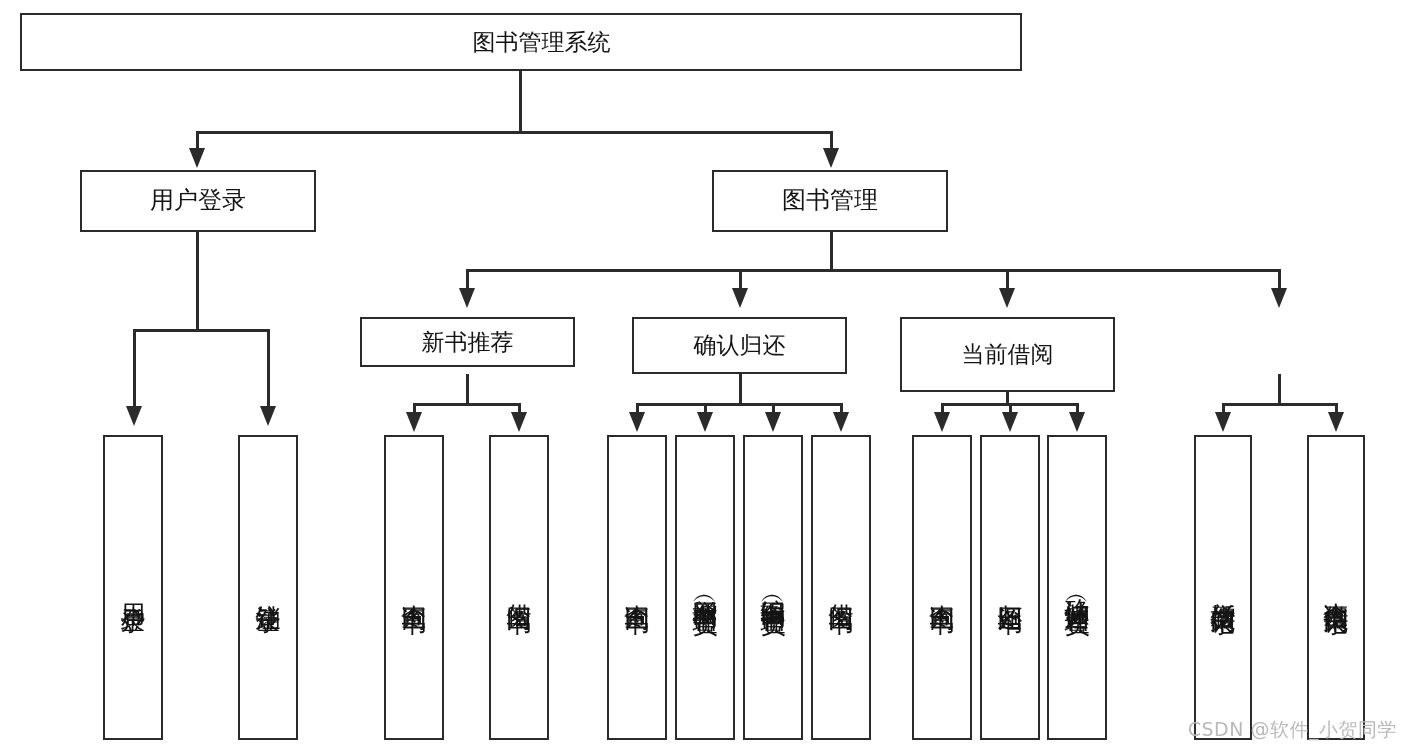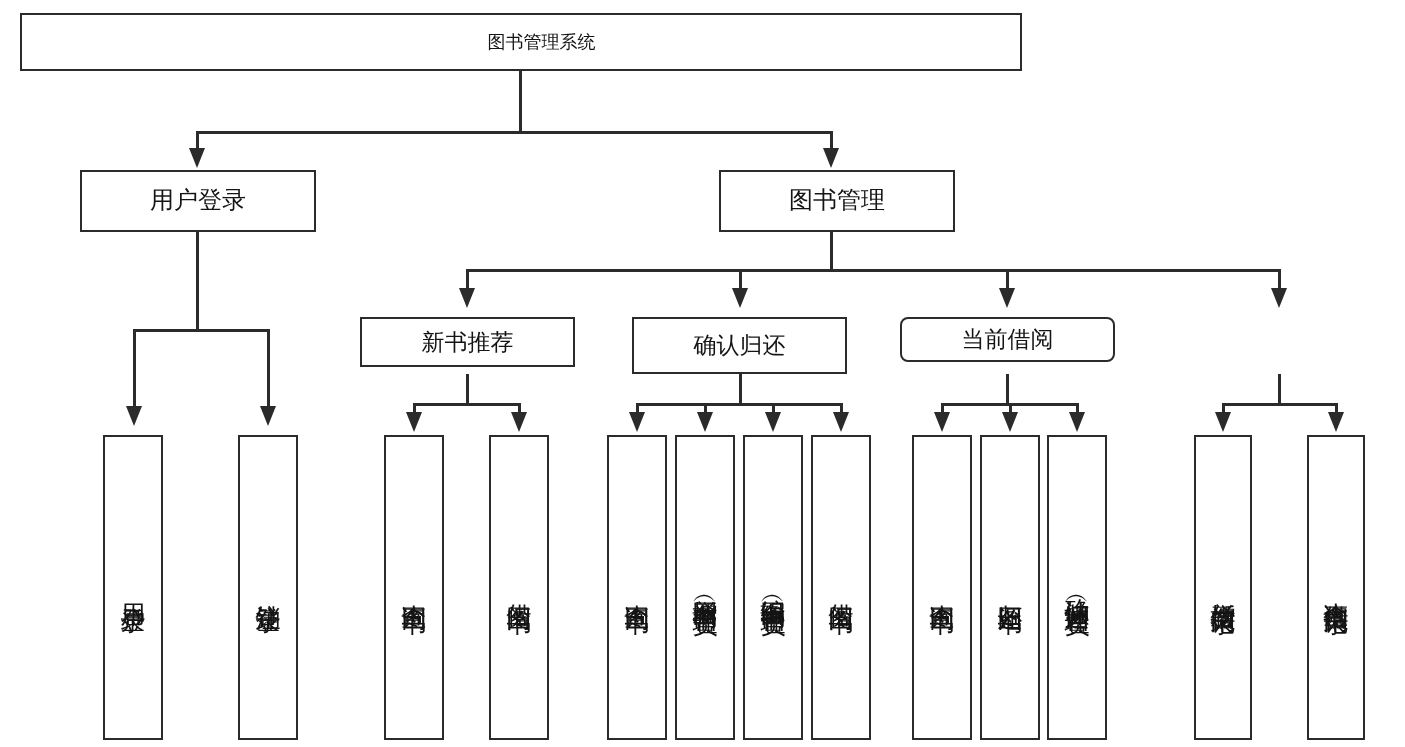--- a/index.html
+++ b/index.html
@@ -22,21 +22,21 @@
     border:2.5px solid #2b2b2b;
     background:#ffffff;
     display:flex;
     align-items:center;
     justify-content:center;
     text-align:center;
     color:#141414;
     line-height:1.15;
   }
   .node.root{
-    font-size:18px;
+    font-size:23px;
     padding-left:41px;
   }
   .node.lvl1{
     font-size:24px;
   }
   .node.lvl2{
     font-size:23px;
   }
   
   .node.leaf{
@@ -146,31 +146,31 @@
   <div class="arrow" style="left:1215px; top:412px;"></div>
   <div class="arrow" style="left:1328px; top:412px;"></div>
 
   <div class="node root" style="left:20px; top:13px; width:1002px; height:58px;">
     <span>图书管理系统</span>
   </div>
 
   <div class="node lvl1" style="left:80px; top:170px; width:236px; height:62px;">
     <span>用户登录</span>
   </div>
-  <div class="node lvl1" style="left:712px; top:170px; width:236px; height:62px;margin-left:7px;">
+  <div class="node lvl1" style="left:712px; top:170px; width:236px; height:62px;">
     <span>图书管理</span>
   </div>
 
   <div class="node lvl2" style="left:360px; top:317px; width:215px; height:50px;align-items:center;">
     <span>新书推荐</span>
   </div>
   <div class="node lvl2" style="left:632px; top:317px; width:215px; height:57px;">
     <span>确认归还</span>
   </div>
-  <div class="node lvl2" style="left:900px; top:317px; width:215px; height:45px;border-radius:8px;">
+  <div class="node lvl2" style="left:900px; top:317px; width:215px; height:75px;">
     <span>当前借阅</span>
   </div>
 
   <div class="node leaf" style="left:103px; top:435px; width:60px; height:305px;">
     <span>用户登录</span>
   </div>
   <div class="node leaf" style="left:238px; top:435px; width:60px; height:305px;">
     <span>注销登录</span>
   </div>
 
@@ -204,14 +204,15 @@
     <span>确认归还（管理员）</span>
   </div>
 
   <div class="node leaf" style="left:1194px; top:435px; width:58px; height:305px;">
     <span>新增借阅记录</span>
   </div>
   <div class="node leaf" style="left:1307px; top:435px; width:58px; height:305px;">
     <span>查询借阅记录</span>
   </div>
 
+  <div id="watermark">CSDN @软件_小贺同学</div>
 
 </div>
 
 </body></html>

